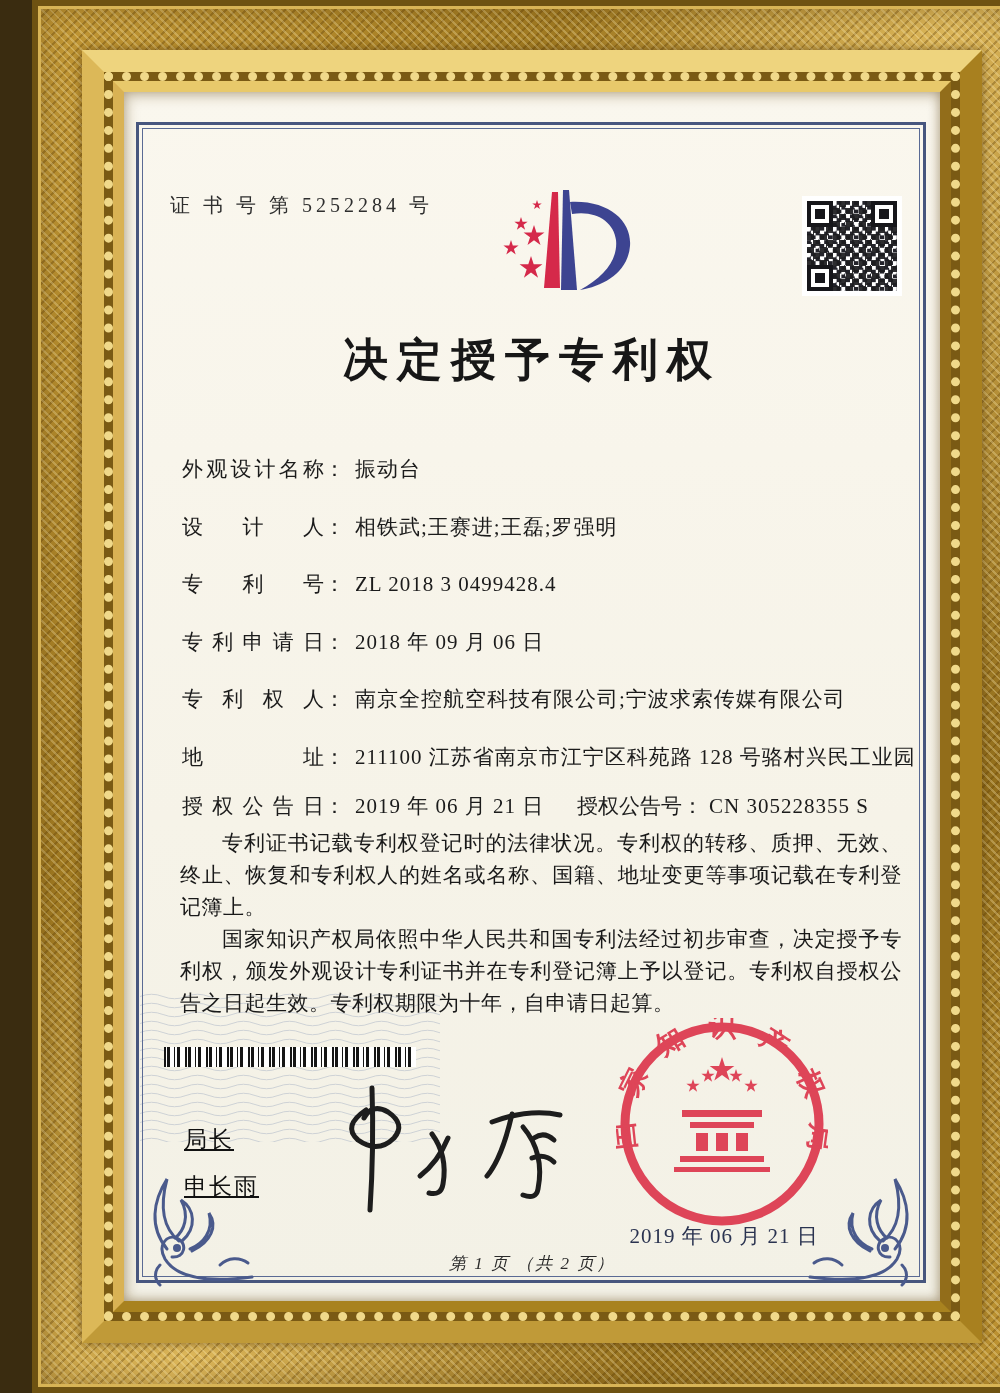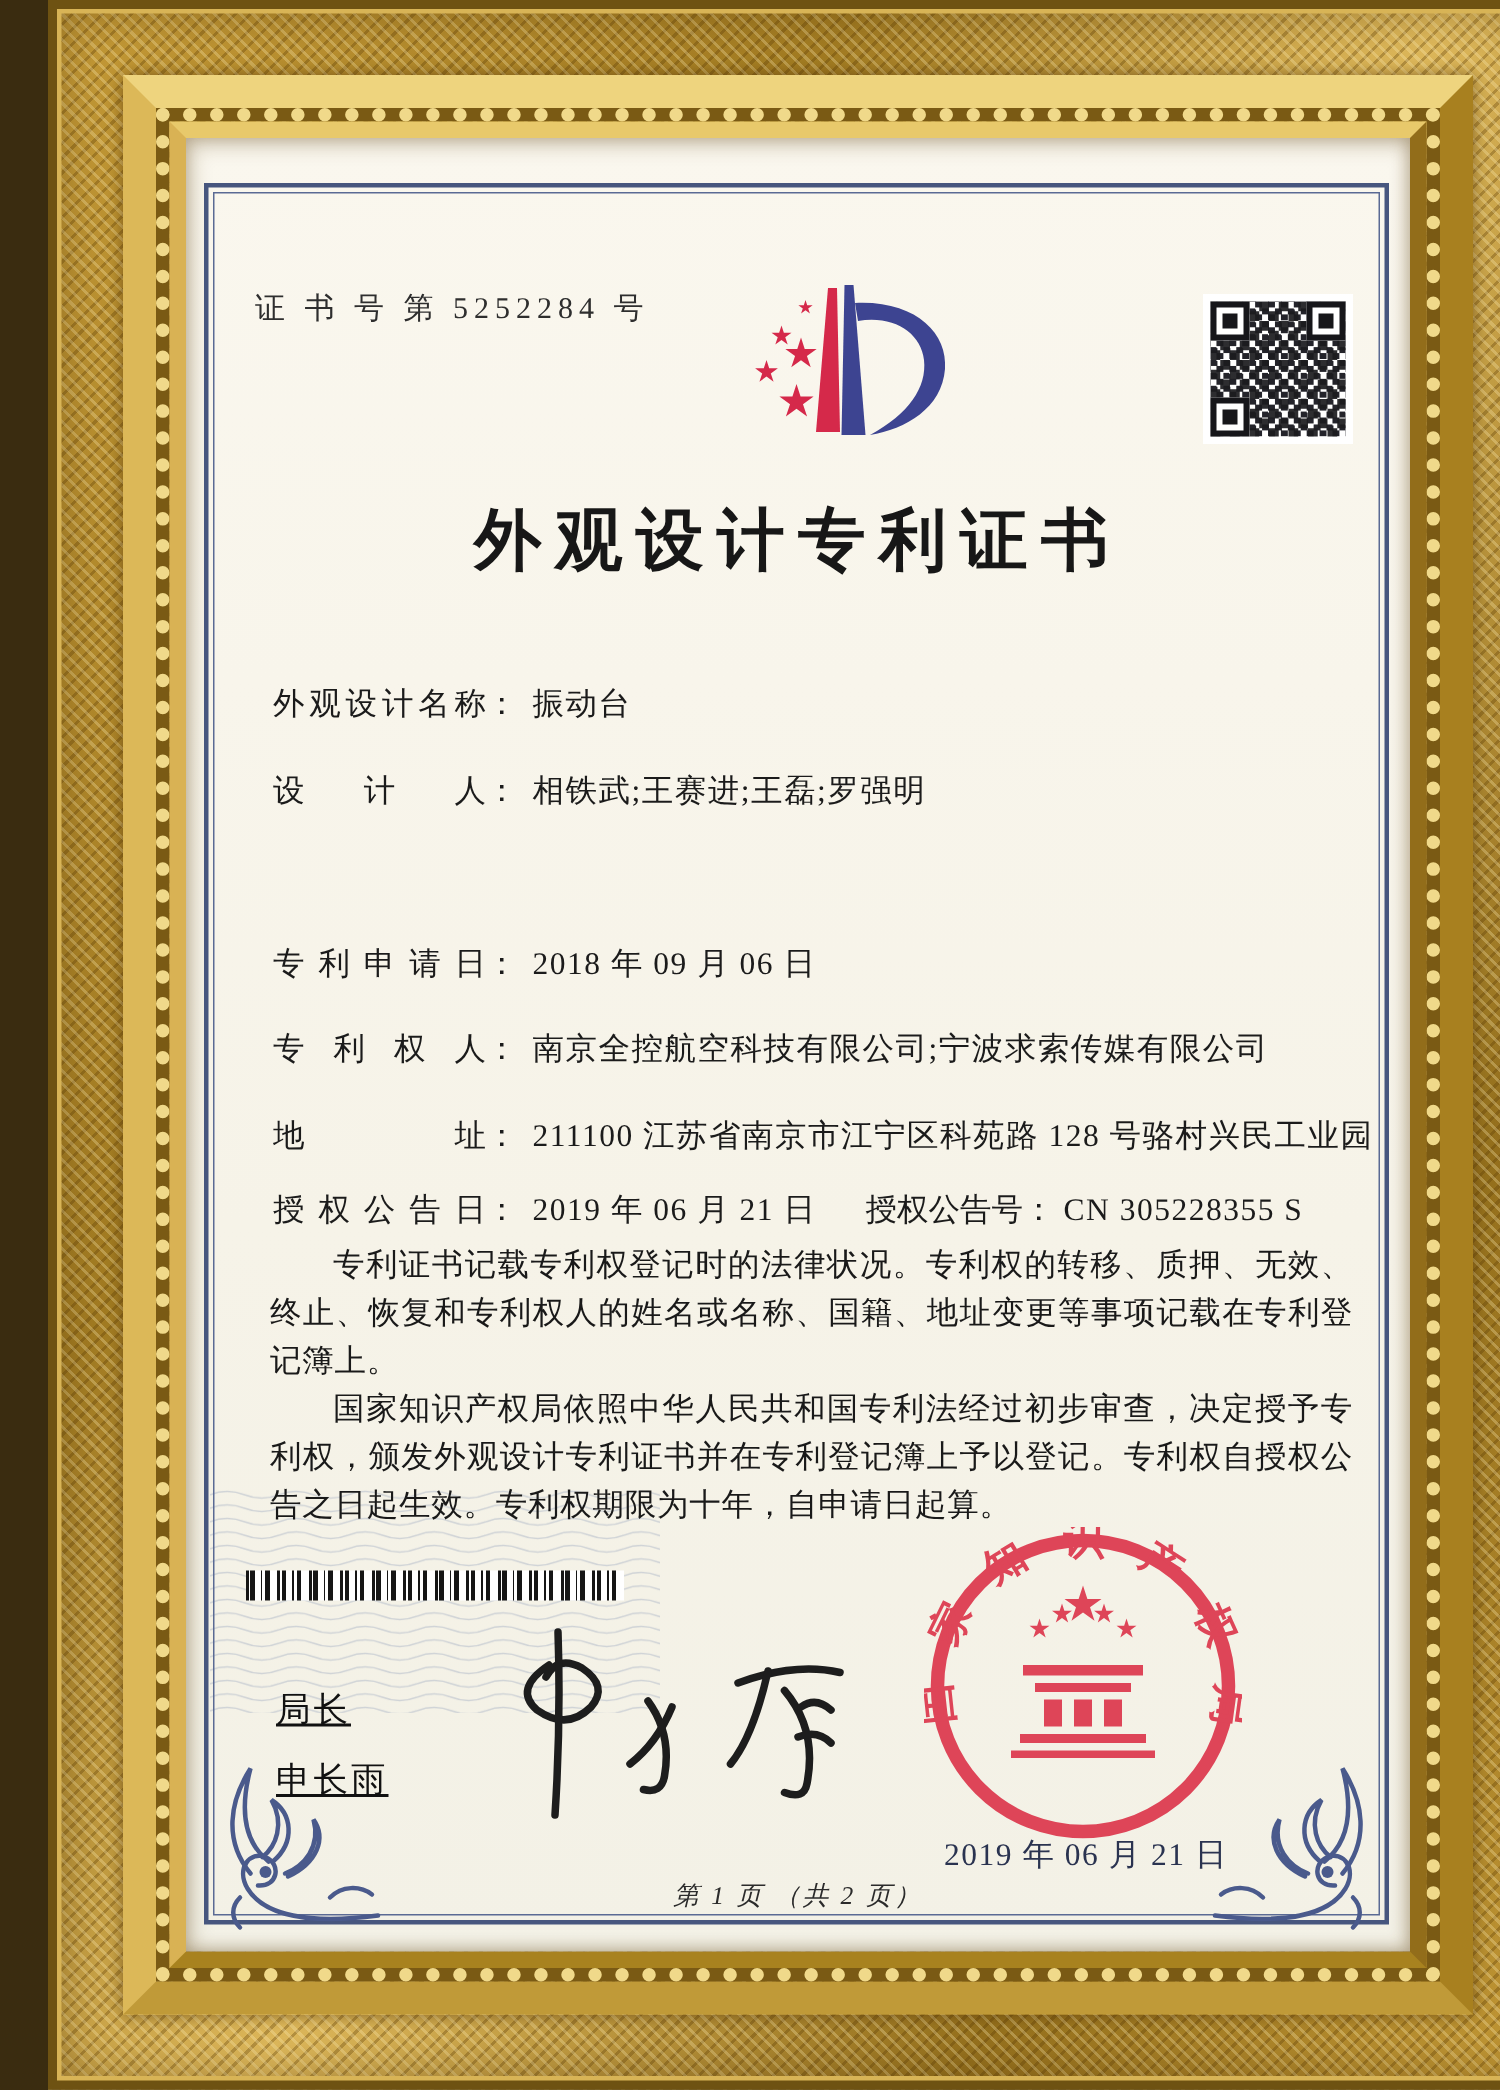--- a/index.html
+++ b/index.html
@@ -151,27 +151,30 @@
     </svg>
 
     <div class="qr">
       <div class="qr-inner">
         <div class="finder tl"></div>
         <div class="finder tr"></div>
         <div class="finder bl"></div>
       </div>
     </div>
 
-    <div class="doc-title">外观设计专利证书</div>
+    <div class="doc-title">决定授予专利权</div>
 
     <div class="row r1">
       <span class="flabel">外观设计名称</span><span class="colon">：</span><span class="fvalue">振动台</span>
     </div>
     <div class="row r2">
       <span class="flabel">设计人</span><span class="colon">：</span><span class="fvalue">相铁武;王赛进;王磊;罗强明</span>
+    </div>
+    <div class="row r3">
+      <span class="flabel">专利号</span><span class="colon">：</span><span class="fvalue">ZL 2018 3 0499428.4</span>
     </div>
     <div class="row r4">
       <span class="flabel">专利申请日</span><span class="colon">：</span><span class="fvalue">2018 年 09 月 06 日</span>
     </div>
     <div class="row r5">
       <span class="flabel">专利权人</span><span class="colon">：</span><span class="fvalue">南京全控航空科技有限公司;宁波求索传媒有限公司</span>
     </div>
     <div class="row r6">
       <span class="flabel">地址</span><span class="colon">：</span><span class="fvalue">211100 江苏省南京市江宁区科苑路 128 号骆村兴民工业园</span>
     </div>

